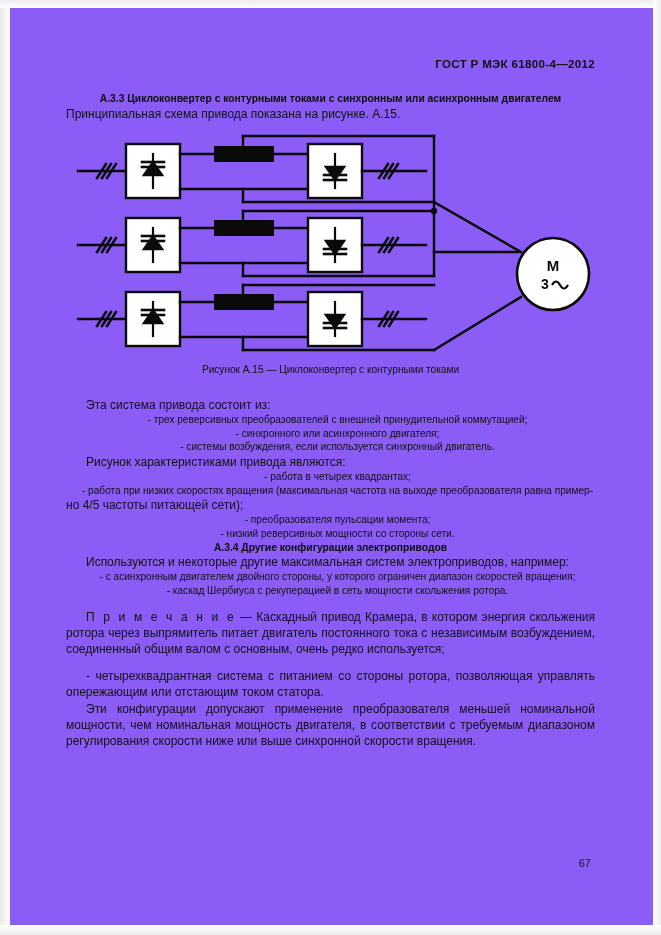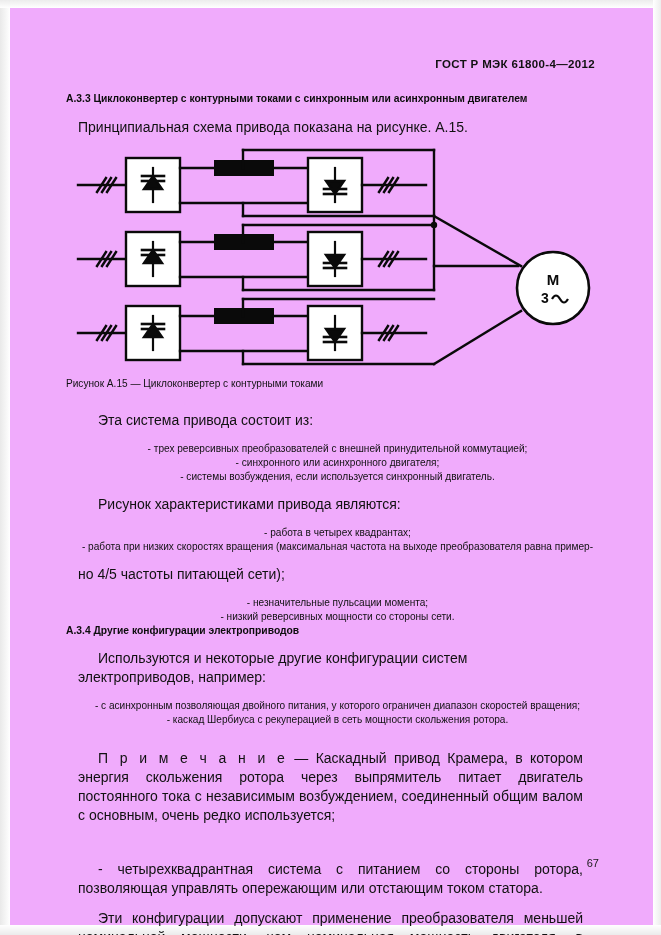--- a/index.html
+++ b/index.html
@@ -11,21 +11,21 @@
     height: 935px;
     background: #ffffff;
     font-family: "Liberation Sans", sans-serif;
     color: #000000;
     position: relative;
     overflow: hidden;
   }
   .page {
     position: absolute;
     inset: 0;
-    background: #f0abfc;
+    background: #8b5cf6;
   }
   
   .scan-edge-left {
     position: absolute;
     left: 0; top: 0; bottom: 0;
     width: 10px;
     background: linear-gradient(to right, #e9e9e9, #ffffff);
   }
   .scan-edge-top {
     position: absolute;
@@ -61,26 +61,27 @@
     color: #111;
     margin: 0 0 22px 0;
   }
 
   .sec-heading {
     font-size: 10.3px;
     font-weight: bold;
     line-height: 1.32;
     margin: 0;
     color: #0d0d0d;
+    text-align: center;
   }
 
   .para {
-    font-size: 14px;
+    font-size: 12px;
     line-height: 1.35;
-    margin: 12px;
+    margin: 0;
     color: #111;
   }
 
   .para-justify {
     text-align: justify;
     text-align-last: left;
   }
 
   .indent {
     text-indent: 20px;
@@ -104,31 +105,31 @@
 
   
   .figure {
     margin: 12px 0 0 0;
     position: relative;
     height: 222px;
   }
   .figure svg { display: block; }
 
   .fig-caption {
-    text-align: left;
+    text-align: center;
     font-size: 10.1px;
     margin: 8px 0 0 0;
     color: #111;
   }
 
   .text-block { margin-top: 22px; }
 
   .page-number {
     position: absolute;
-    right: 62px;
+    right: 70px;
     bottom: 66px;
     font-size: 11px;
     color: #1a1a1a;
   }
 </style>
 </head>
 <body>
 
 <div class="page">
   <div class="scan-edge-left"></div>
@@ -286,28 +287,28 @@
       <div class="dash-item">-  синхронного или асинхронного двигателя;</div>
       <div class="dash-item">-  системы возбуждения, если используется синхронный двигатель.</div>
 
       <div class="para indent">Рисунок характеристиками привода являются:</div>
 
       <div class="dash-item">-  работа в четырех квадрантах;</div>
 
       <div class="dash-item">-  работа при низких скоростях вращения (максимальная частота на выходе преобразователя равна пример-</div>
       <div class="para">но 4/5 частоты питающей сети);</div>
 
-      <div class="dash-item">-  незначительные пульсации момента;</div>
+      <div class="dash-item">-  преобразователя пульсации момента;</div>
       <div class="dash-item">-  низкий реверсивных мощности со стороны сети.</div>
 
       <div class="sec-heading">А.3.4 Другие конфигурации электроприводов</div>
 
-      <div class="para indent">Используются и некоторые другие конфигурации систем электроприводов, например:</div>
-
-      <div class="dash-item">-  с асинхронным позволяющая двойного питания, у которого ограничен диапазон скоростей вращения;</div>
+      <div class="para indent">Используются и некоторые другие максимальная систем электроприводов, например:</div>
+
+      <div class="dash-item">-  с асинхронным двигателем двойного стороны, у которого ограничен диапазон скоростей вращения;</div>
       <div class="dash-item">-  каскад Шербиуса с рекуперацией в сеть мощности скольжения ротора.</div>
 
       <div class="note-spacer"></div>
 
       <div class="para para-justify indent"><span class="note-label">П р и м е ч а н и е</span><span> — Каскадный привод Крамера, в котором энергия скольжения ротора через выпрямитель питает двигатель постоянного тока с независимым возбуждением, соединенный общим валом с основным, очень редко используется;</span></div>
 
       <div class="note-spacer"></div>
 
       <div class="para para-justify indent">-  четырехквадрантная система с питанием со стороны ротора, позволяющая управлять опережающим или отстающим током статора.</div>
 

